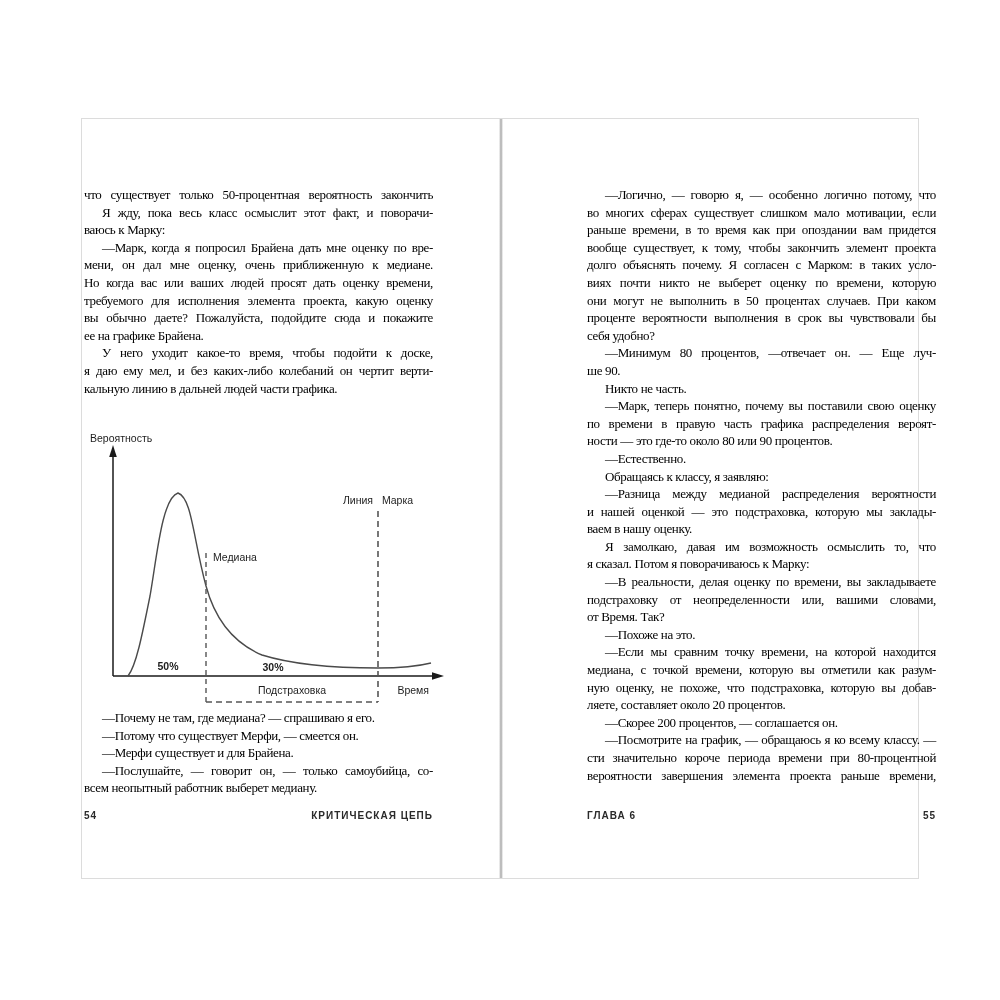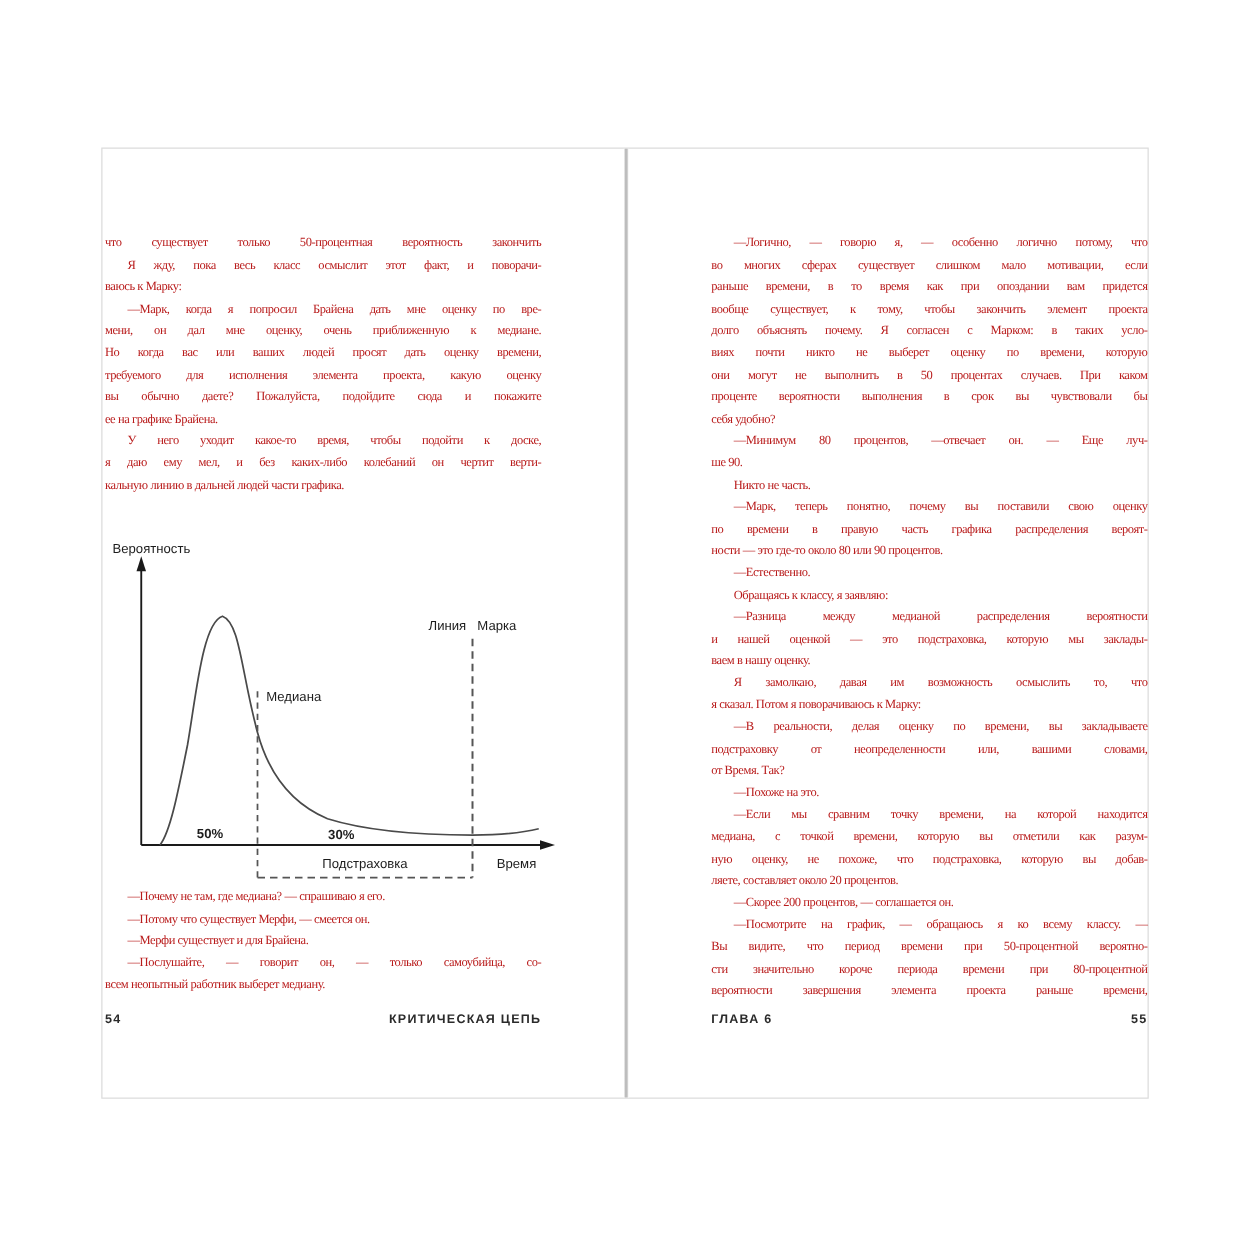--- a/index.html
+++ b/index.html
@@ -13,27 +13,27 @@
   .spread{
     position:absolute;left:81px;top:118px;width:838px;height:761px;
     background:#fff;border:1px solid #dcdcdc;box-sizing:border-box;
   }
   .gutter{
     position:absolute;left:417px;top:0;width:4px;height:759px;
     background:linear-gradient(to right,#ffffff,#bdbdbd 35%,#bdbdbd 65%,#ffffff);
   }
   .page{position:absolute;top:0;width:350px;height:759px;}
   .page-l{left:2px;}
-  .page-r{left:487px;}
+  .page-r{left:505px;}
   .tblock{position:absolute;left:0;width:349px;}
   .tl{
     width:349px;
-    font-size:10px;line-height:17.6px;letter-spacing:-0.35px;
+    font-size:13px;line-height:17.6px;letter-spacing:-0.35px;
     text-align:justify;text-align-last:justify;
-    white-space:nowrap;color:#b91c1c;
+    white-space:nowrap;color:#000000;
   }
   .tl.ind{padding-left:18px;width:331px;}
   .tl.end{text-align:left;text-align-last:left;}
   .footer{
     position:absolute;left:0;top:691px;width:349px;
     display:flex;justify-content:space-between;align-items:center;
     font-family:"Liberation Sans", sans-serif;
     font-size:10px;font-weight:bold;letter-spacing:1px;color:#2a2a2a;
   }
   .figure{position:absolute;left:0;top:307px;width:362px;height:280px;text-align:center;}
@@ -136,21 +136,20 @@
         <div class="tl ind">—В реальности, делая оценку по времени, вы закладываете</div>
         <div class="tl">подстраховку от неопределенности или, вашими словами,</div>
         <div class="tl end">от Время. Так?</div>
         <div class="tl ind end">—Похоже на это.</div>
         <div class="tl ind">—Если мы сравним точку времени, на которой находится</div>
         <div class="tl">медиана, с точкой времени, которую вы отметили как разум-</div>
         <div class="tl">ную оценку, не похоже, что подстраховка, которую вы добав-</div>
         <div class="tl end">ляете, составляет около 20 процентов.</div>
         <div class="tl ind end">—Скорее 200 процентов, — соглашается он.</div>
         <div class="tl ind">—Посмотрите на график, — обращаюсь я ко всему классу. —</div>
-        <div class="tl">Вы видите, что период времени при 50-процентной вероятно-</div>
         <div class="tl">сти значительно короче периода времени при 80-процентной</div>
         <div class="tl">вероятности завершения элемента проекта раньше времени,</div>
       </div>
 
     <div class="footer">
       <span>ГЛАВА 6</span>
       <span>55</span>
     </div>
   </div>
 

